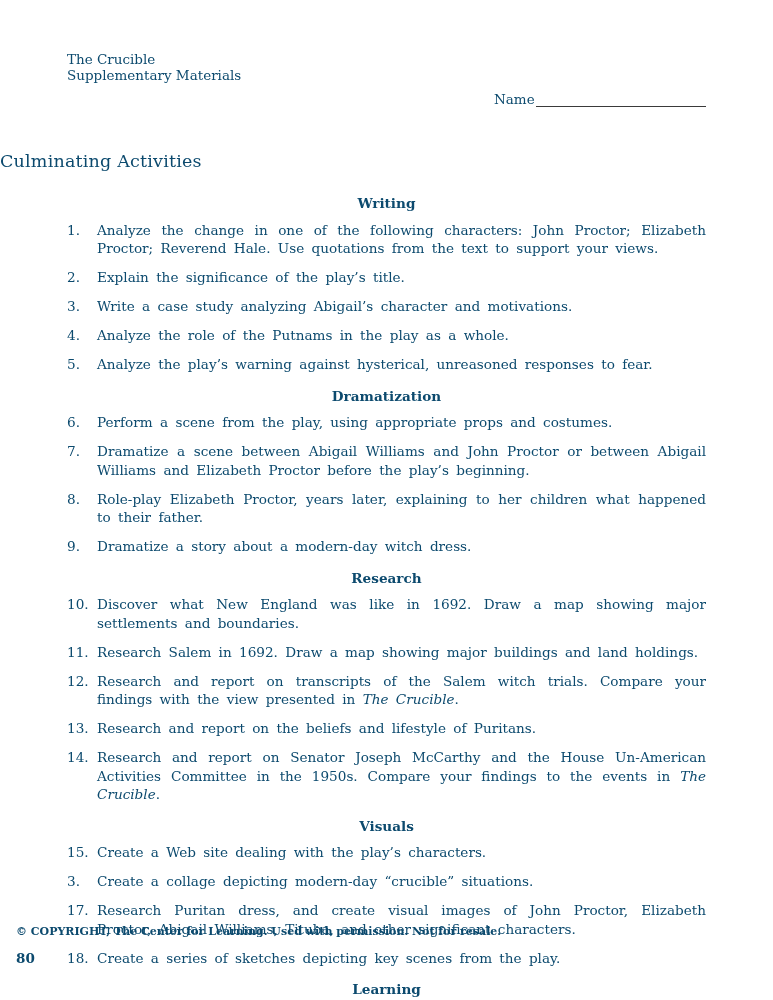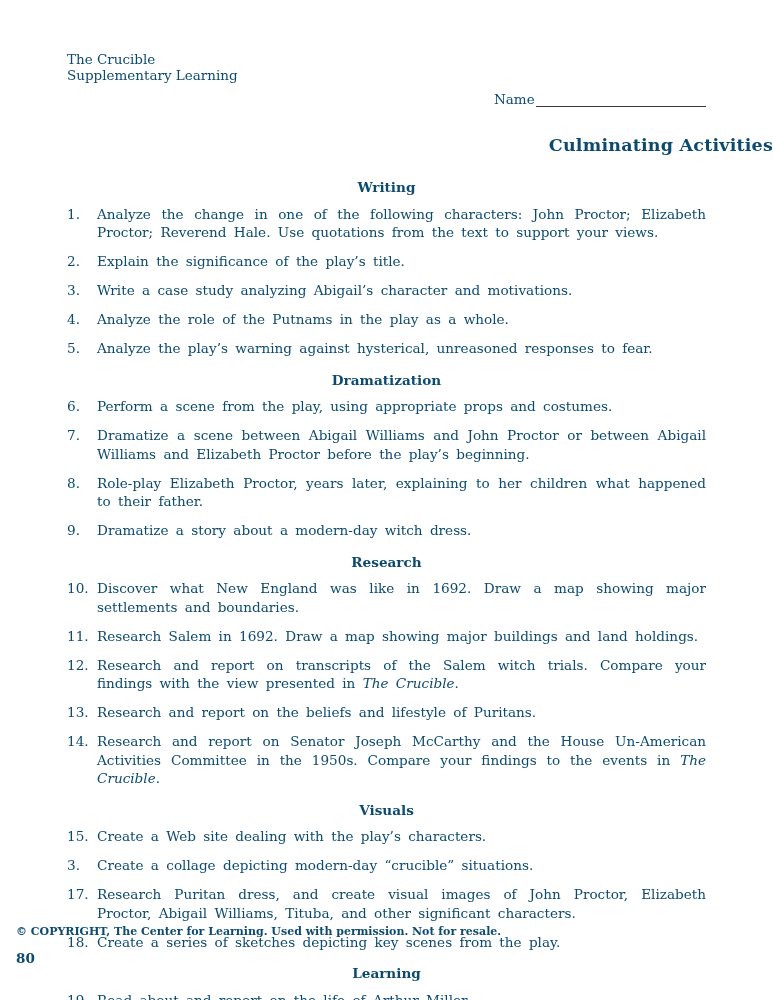--- a/index.html
+++ b/index.html
@@ -41,24 +41,24 @@
     margin-top: 19px;
   }
   .blank-line {
     display: inline-block;
     flex: 1;
     border-bottom: 1px solid #3a3a3a;
     height: 14px;
     margin-left: 1px;
   }
   .doc-title {
-    text-align: right;
-    font-weight: bold;
+    text-align: left;
+    font-weight: normal;
     font-size: 17.5px;
-    margin-top: 24px;
+    margin-top: 40px;
     letter-spacing: 0.2px;
   }
   .content {
     padding: 10px 67px 0 67px;
     font-size: 13.6px;
     line-height: 18.5px;
   }
   .section-heading {
     font-weight: bold;
     margin: 13px 0 8px 0;
@@ -97,21 +97,21 @@
   }
 </style>
 </head>
 <body>
 
 <div class="page">
 
   <div class="header">
     <div class="header-left">
       <div>The Crucible</div>
-      <div>Supplementary Learning</div>
+      <div>Supplementary Materials</div>
     </div>
     <div class="header-right">
       <div class="fill-row">
         <span>Name</span>
         <span class="blank-line"></span>
       </div>
     </div>
   </div>
 
   <div class="doc-title">Culminating Activities</div>

